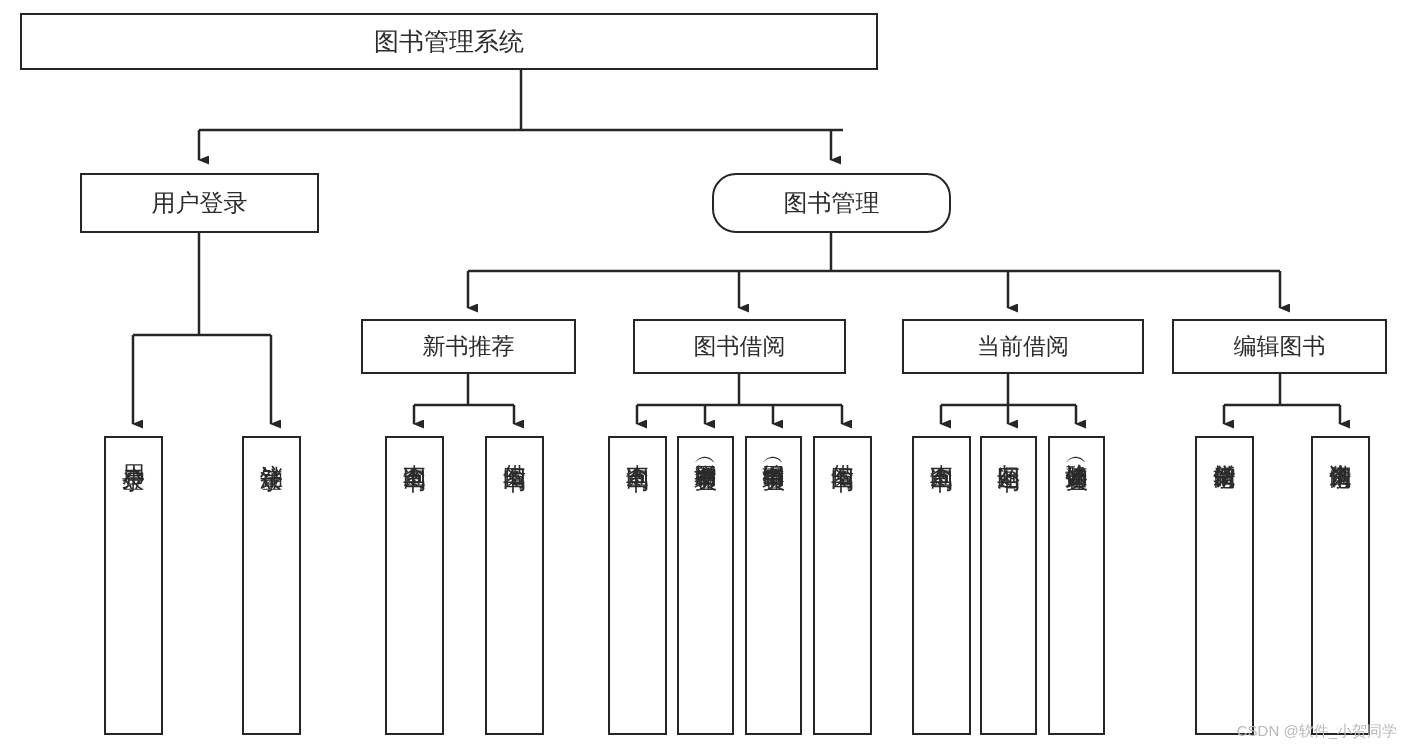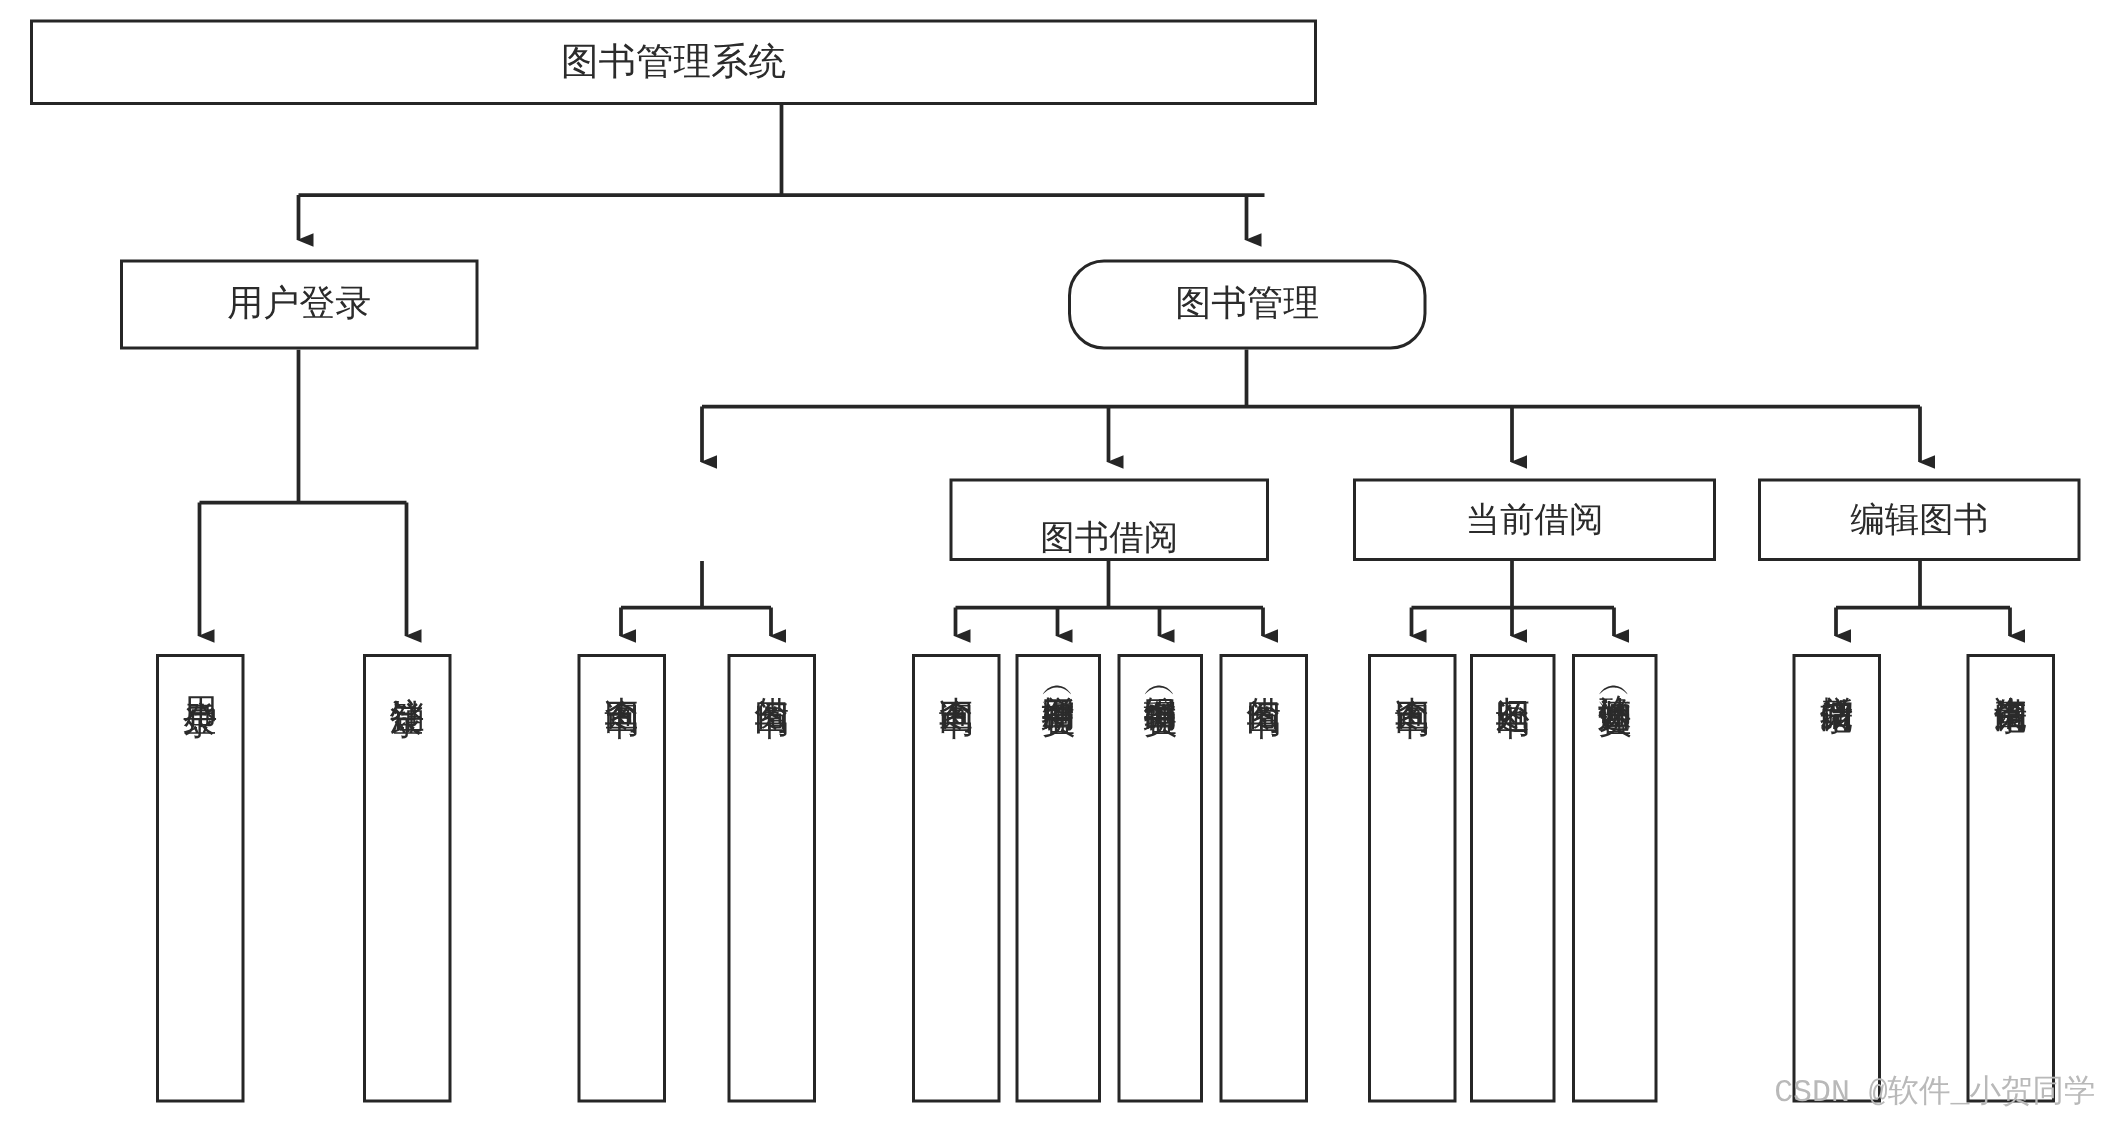--- a/index.html
+++ b/index.html
@@ -66,25 +66,24 @@
     padding-top: 2px;
   }
   .leaf-tall .node-label {
     font-size: 22px;
     letter-spacing: 1px;
   }
   #watermark {
     position: absolute;
     right: 8px;
     bottom: 6px;
-    font-size: 21px;
+    font-size: 15px;
     color: #b9b9b9;
     user-select: none;
     white-space: nowrap;
-    font-family: Liberation Mono, monospace;
   }
 </style>
 </head>
 <body>
 
 <div id="diagram-root">
 
   <svg id="diagram-svg" viewBox="0 0 1405 747" xmlns="http://www.w3.org/2000/svg">
     <defs>
       <marker id="arrowhead" markerWidth="9" markerHeight="11" refX="4.5" refY="10" orient="auto" markerUnits="userSpaceOnUse">
@@ -139,21 +138,24 @@
     <span class="node-label">图书管理系统</span>
   </div>
 
   <div class="node-box node-l1" style="left:80px; top:173px; width:239px; height:60px;">
     <span class="node-label">用户登录</span>
   </div>
   <div class="node-box node-l1" style="left:712px; top:173px; width:239px; height:60px;border-radius:24px;">
     <span class="node-label">图书管理</span>
   </div>
 
-  <div class="node-box node-l2" style="left:633px; top:319px; width:213px; height:55px;align-items:flex-end;">
+  <div class="node-box node-l2" style="left:361px; top:319px; width:215px; height:55px;">
+    <span class="node-label">新书推荐</span>
+  </div>
+  <div class="node-box node-l2" style="left:633px; top:319px; width:213px; height:55px;">
     <span class="node-label">图书借阅</span>
   </div>
   <div class="node-box node-l2" style="left:902px; top:319px; width:242px; height:55px;">
     <span class="node-label">当前借阅</span>
   </div>
   <div class="node-box node-l2" style="left:1172px; top:319px; width:215px; height:55px;">
     <span class="node-label">编辑图书</span>
   </div>
 
   <div class="node-box node-leaf" style="left:104px; top:436px; width:59px; height:299px;">

